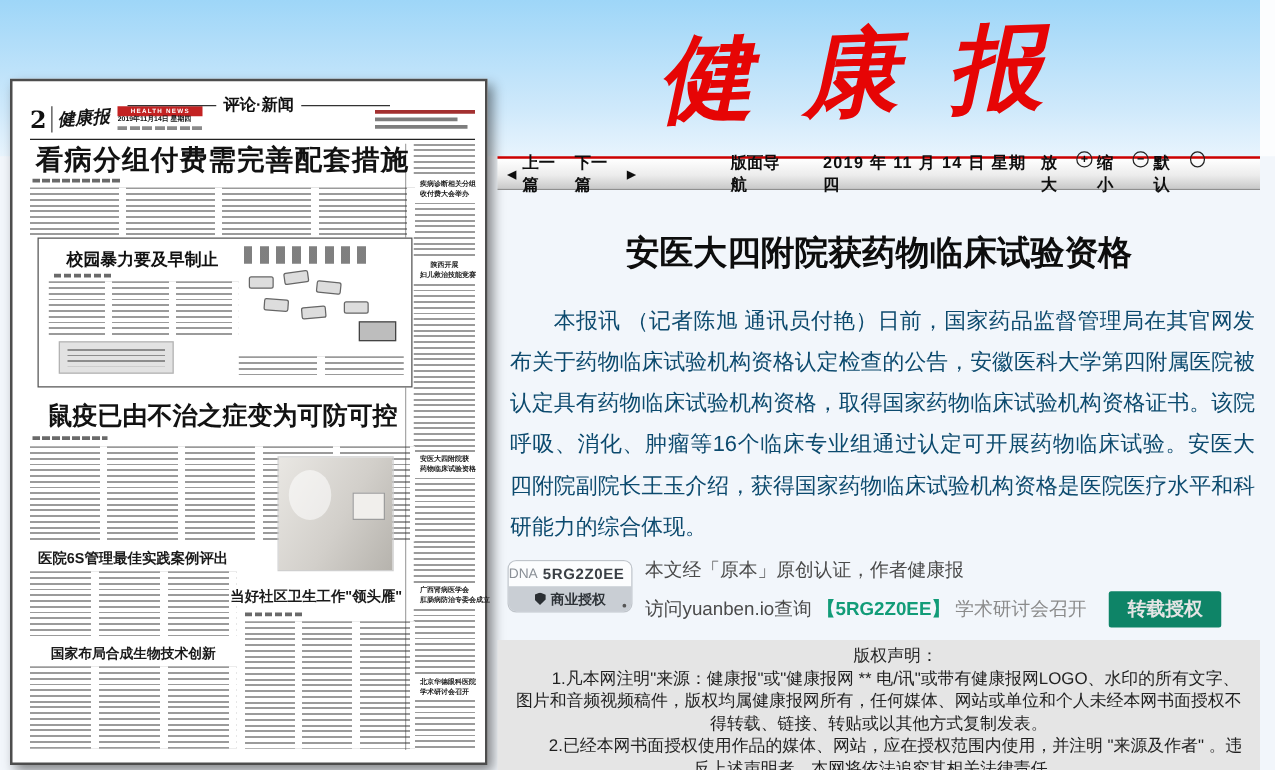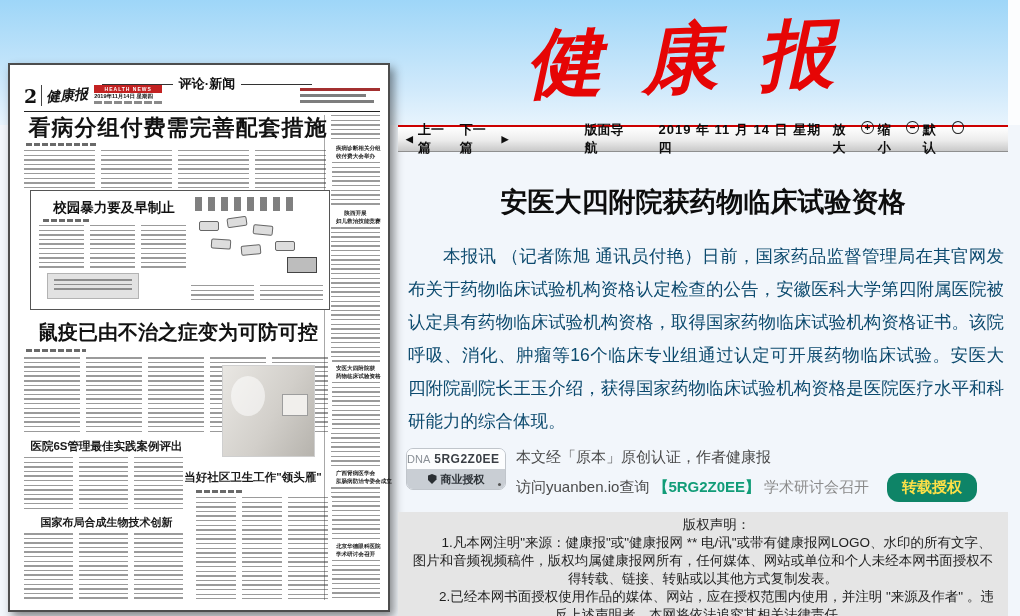--- a/index.html
+++ b/index.html
@@ -89,22 +89,22 @@
   .yb-lic { background:#c9ced4; height:20px; display:flex; align-items:center; justify-content:center; gap:4px;
     font-size:11px; font-weight:bold; color:#2e3338; position:relative; }
   .shield { width:9px; height:10px; background:#2b2f33; display:inline-block;
     clip-path:polygon(50% 0,100% 18%,100% 55%,50% 100%,0 55%,0 18%); }
   .ybdot { position:absolute; right:4px; bottom:3px; width:3px; height:3px; border-radius:50%; background:#555; }
   .yb-right { margin-left:10px; font-size:15px; color:#4a4a4a; flex:1; }
   .yb-l1 { line-height:22px; }
   .yb-l2 { margin-top:5px; display:flex; align-items:center; }
   .yb-code { color:#129c78; margin:0 4px; font-weight:bold; }
   .yb-suf { color:#8b8b8b; }
-  .yb-btn { margin-left:18px; background:#0e8467; color:#fde047; font-size:15px; font-weight:bold;
-    padding:5px 15px; border-radius:12px; border:none; cursor:pointer; }
+  .yb-btn { margin-left:18px; background:#0e8467; color:#e5e5e5; font-size:15px; font-weight:bold;
+    padding:5px 15px; border-radius:2px; border:none; cursor:pointer; }
   .copy { margin-top:10px; background:#e5e5e5; padding:4px 10px 6px; font-size:13.5px; line-height:18px; color:#1f1f1f; }
   .copy p { text-indent:2em;text-align:center; }
 </style>
 </head>
 <body>
 
 <div class="header-bg"></div>
 <div class="edge-strip"></div>
 <div class="logo">健康报</div>
 

